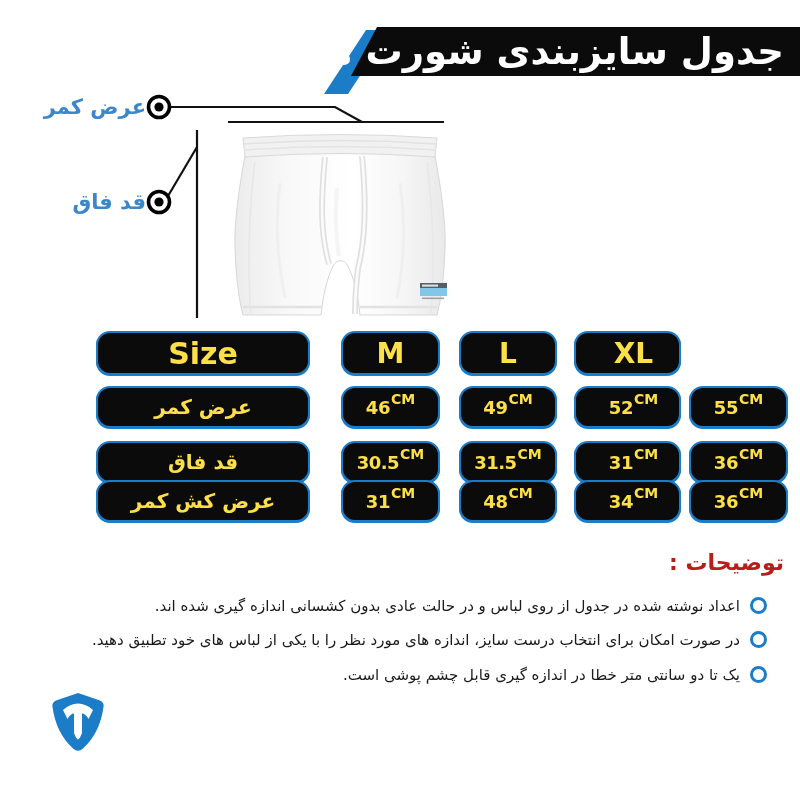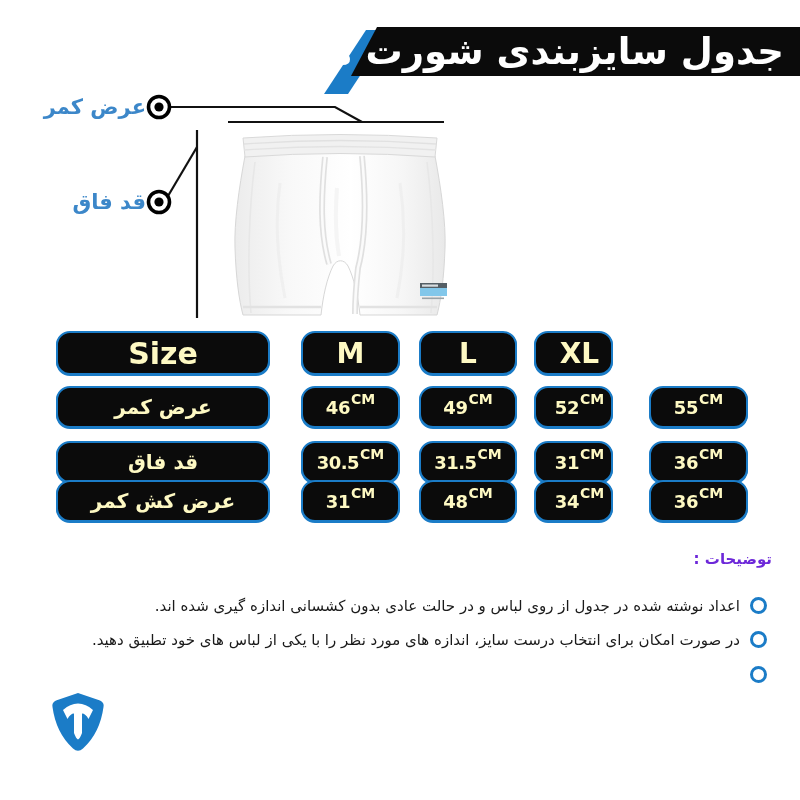--- a/index.html
+++ b/index.html
@@ -23,42 +23,43 @@
   .measure-label {
     position:absolute; width:116px; text-align:right; direction:rtl;
     color:#3c87c9; font-size:21px; font-weight:bold; line-height:26px;
   }
   #label-waist { left:30px; top:94px; }
   #label-crotch { left:30px; top:189px; }
   #shorts-svg { position:absolute; left:225px; top:128px; width:230px; height:197px; }
   
   .pill {
     position:absolute; background:#0b0b0b; border:2.5px solid #1b7cc7;
-    border-radius:14px; color:#fef9c3;
+    border-radius:14px; color:#fde047;
     display:flex; align-items:center; justify-content:center;
     box-shadow:0 1px 0 0 #1b7cc7;
+    margin-left:40px;
   }
   .col-label { left:56px;  width:214px; }
   .col-0     { left:301px; width:99px; }
   .col-1     { left:419px; width:98px; }
-  .col-2     { left:534px; width:79px;padding-left:12px; }
+  .col-2     { left:534px; width:107px;padding-left:12px; }
   .col-3     { left:649px; width:99px; }
   .row-h { top:331px; height:44px; }
   .row-0 { top:386px; height:42px; }
   .row-1 { top:441px; height:42px; }
   .row-2 { top:480px; height:42px; }
   .size-head { font-size:30px; font-weight:bold; }
   .col-head  { font-size:28px; font-weight:bold; }
   .row-label { font-size:20px; font-weight:bold; direction:rtl; }
   .val-num   { font-size:18px; font-weight:bold; letter-spacing:-0.5px; }
   .val-unit  { font-size:14px; font-weight:bold; transform:translateY(-8px); margin-left:1px; }
   
   #notes-heading {
-    position:absolute; right:28px; top:550px;
-    font-size:15px; font-weight:bold; color:#6d28d9; direction:rtl;
+    position:absolute; right:16px; top:550px;
+    font-size:22px; font-weight:bold; color:#b91c1c; direction:rtl;
   }
   #notes-list { position:absolute; left:30px; width:737px; top:593px; direction:rtl; }
   .note { display:flex; align-items:flex-start; gap:10px; margin-bottom:8px; }
   .note-circle {
     flex:0 0 auto; width:17px; height:17px; margin-top:4px;
     border:3px solid #1b7cc7; border-radius:50%; background:#ffffff;
   }
   .note-text {
     font-size:15px; line-height:1.75; color:#1a1a1a; text-align:right;
   }
@@ -202,20 +203,21 @@
     <div class="note">
       <span class="note-circle"></span>
       <span class="note-text">اعداد نوشته شده در جدول از روی لباس و در حالت عادی بدون کشسانی اندازه گیری شده اند.</span>
     </div>
     <div class="note">
       <span class="note-circle"></span>
       <span class="note-text">در صورت امکان برای انتخاب درست سایز، اندازه های مورد نظر را با یکی از لباس های خود تطبیق دهید.</span>
     </div>
     <div class="note">
       <span class="note-circle"></span>
+      <span class="note-text">یک تا دو سانتی متر خطا در اندازه گیری قابل چشم پوشی است.</span>
     </div>
   </div>
 
   <svg id="logo-svg" viewBox="0 0 56 62" aria-hidden="true">
     <path d="M28,1 L50,8.5 Q54.5,10.5 53.5,15 Q50,41 33,56.5 Q28,61 23,56.5 Q6,41 2.5,15 Q1.5,10.5 6,8.5 Z" fill="#1b7cc7"></path>
     <path d="M13,18 Q20,11.5 28,11.5 Q36,11.5 43,18 L38.5,27 Q35.5,21.5 32,21.5 L32,41 Q30,46.5 28,47.5 Q26,46.5 24,41 L24,21.5 Q20.5,21.5 17.5,27 Z" fill="#ffffff"></path>
   </svg>
 
 </div>
 

